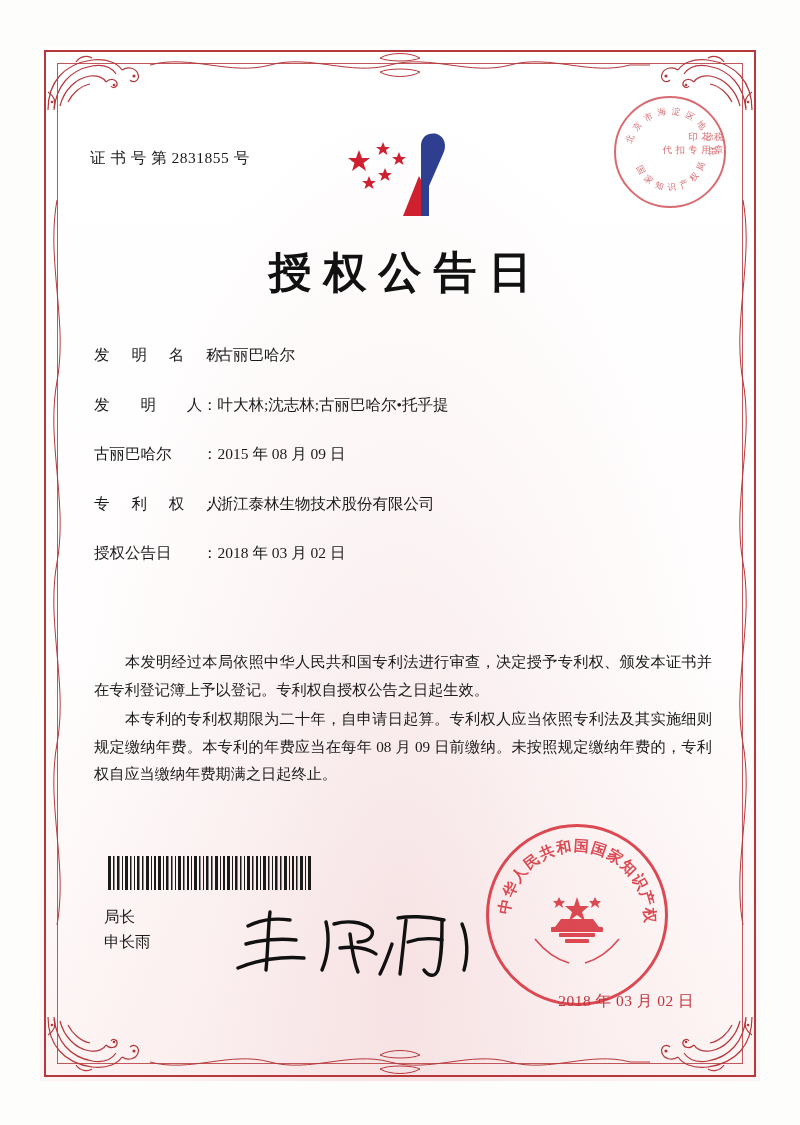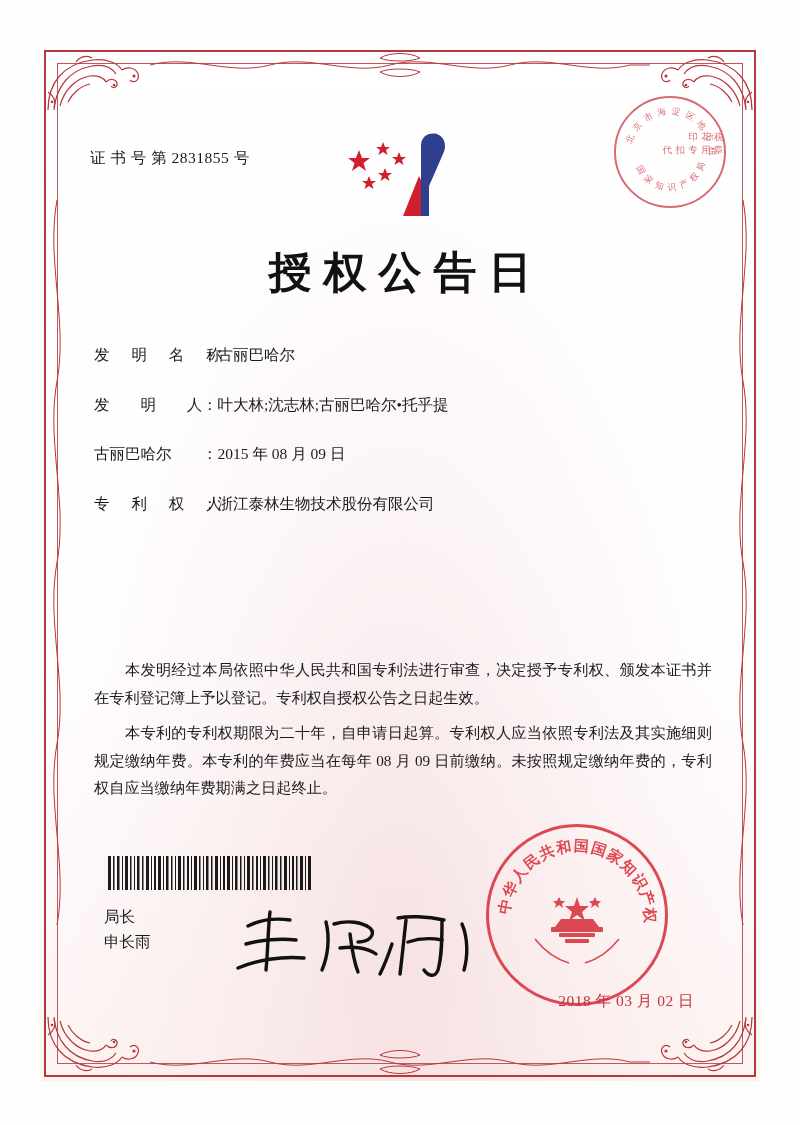--- a/index.html
+++ b/index.html
@@ -155,21 +155,21 @@
   .paragraphs {
     position: absolute;
     left: 14px;
     right: 8px;
     top: 552px;
     font-size: 15.2px;
     line-height: 27.5px;
     text-align: justify;
   }
   .paragraphs p {
-    margin: 8px 0 2px 0;
+    margin: 0 0 2px 0;
     text-indent: 31px;
   }
 
   
   .barcode {
     position: absolute;
     left: 28px;
     top: 760px;
     width: 205px;
     height: 34px;
@@ -384,20 +384,23 @@
         <span class="lbl lbl-sp3">发 明 名 称</span><span>：</span><span class="val">古丽巴哈尔</span>
       </div>
       <div class="field">
         <span class="lbl lbl-sp4">发 明 人</span><span>：</span><span class="val">叶大林;沈志林;古丽巴哈尔•托乎提</span>
       </div>
       <div class="field">
         <span class="lbl">古丽巴哈尔</span><span>：</span><span class="val">2015 年 08 月 09 日</span>
       </div>
       <div class="field">
         <span class="lbl lbl-sp5">专 利 权 人</span><span>：</span><span class="val">浙江泰林生物技术股份有限公司</span>
+      </div>
+      <div class="field">
+        <span class="lbl">授权公告日</span><span>：</span><span class="val">2018 年 03 月 02 日</span>
       </div>
     </div>
 
     <div class="paragraphs">
       <p>本发明经过本局依照中华人民共和国专利法进行审查，决定授予专利权、颁发本证书并在专利登记簿上予以登记。专利权自授权公告之日起生效。</p>
       <p>本专利的专利权期限为二十年，自申请日起算。专利权人应当依照专利法及其实施细则规定缴纳年费。本专利的年费应当在每年 08 月 09 日前缴纳。未按照规定缴纳年费的，专利权自应当缴纳年费期满之日起终止。</p>
     </div>
 
     <div class="barcode">
       <svg width="205" height="34" viewBox="0 0 205 34">

